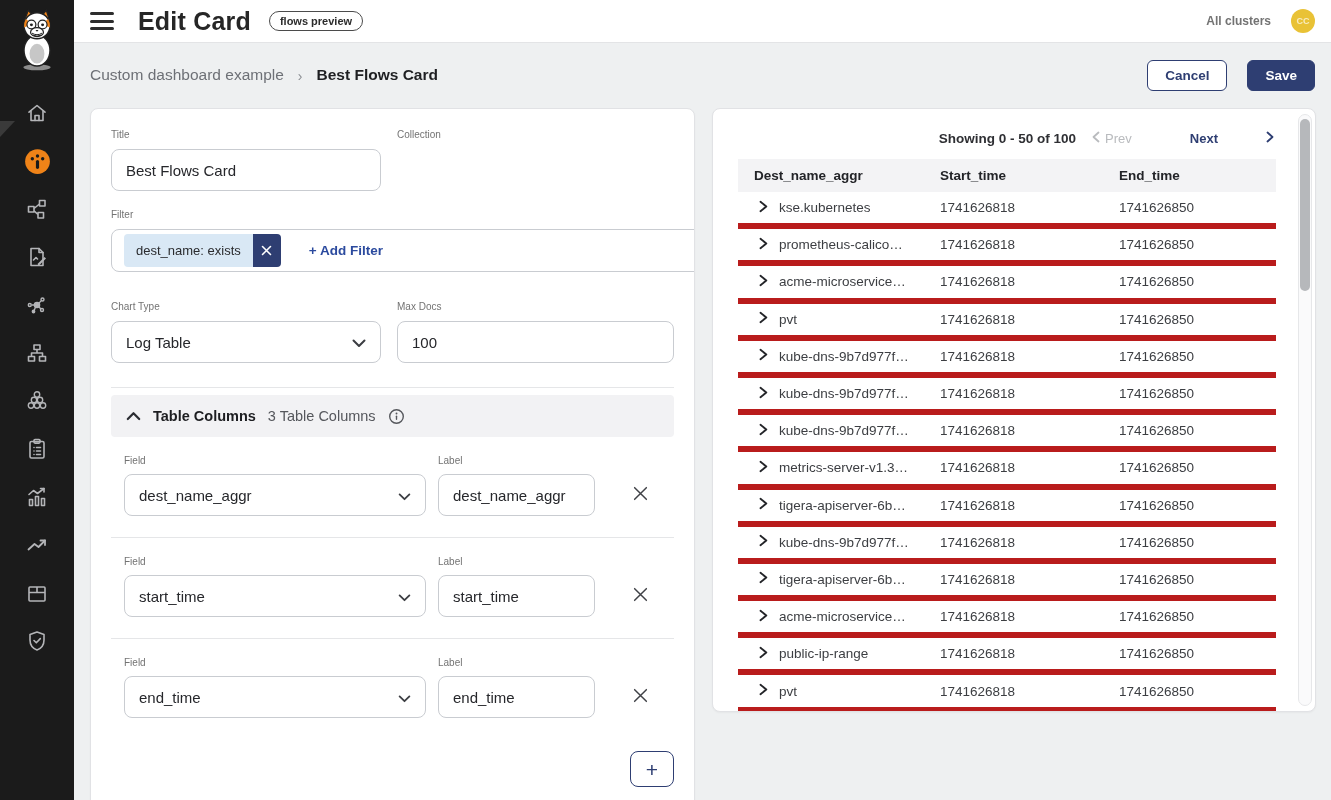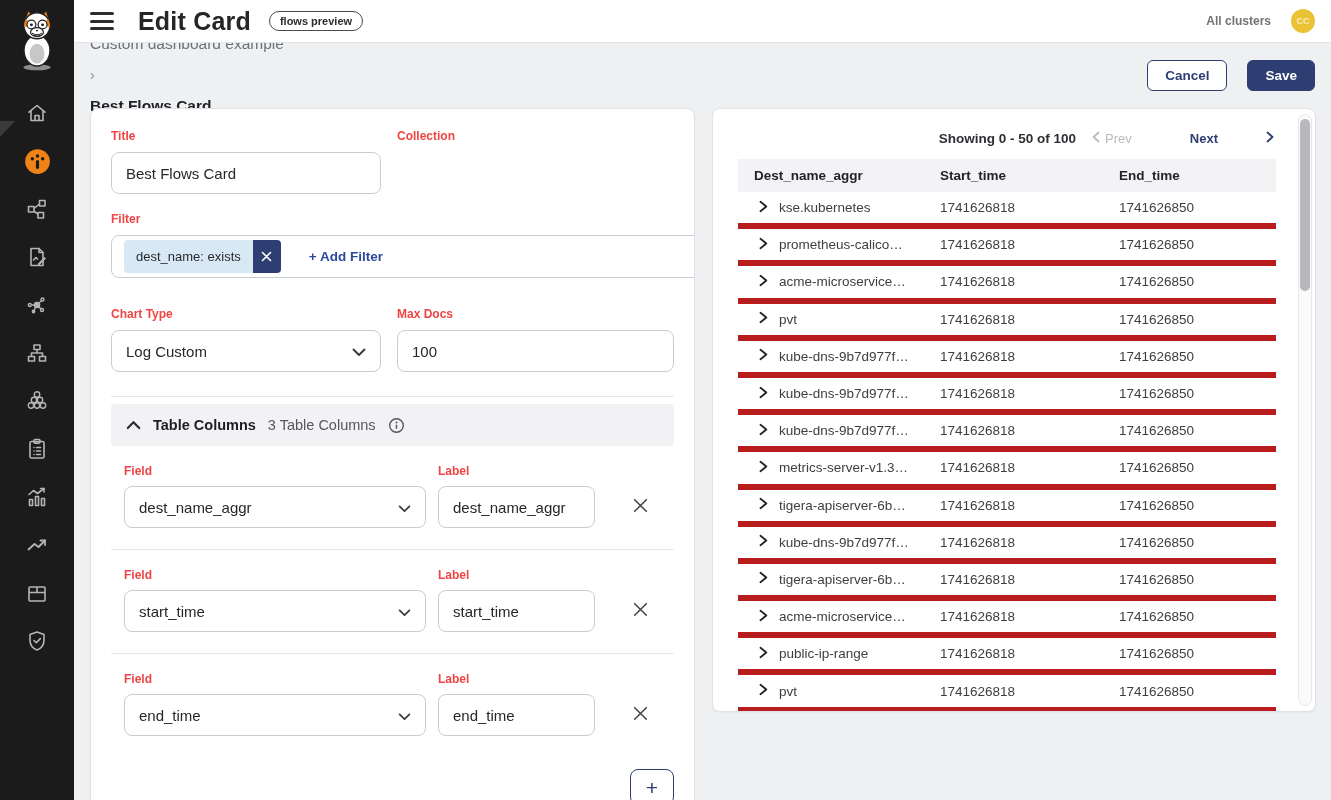--- a/index.html
+++ b/index.html
@@ -23,37 +23,37 @@
   .app-title { font-size:25px; font-weight:800; color:#262626; letter-spacing:0.2px; }
   .badge { margin-left:18px; font-size:11px; font-weight:600; color:#2c2c2c; border:1px solid #4b4b4b;
            border-radius:10px; padding:3px 10px; background:#fff; }
   .topbar-right { margin-left:auto; display:flex; align-items:center; gap:20px; }
   .clusters { font-size:12px; font-weight:600; color:#737373; cursor:pointer; }
   .avatar { width:24px; height:24px; border-radius:50%; background:#e9c236; color:#f8ecc0;
             font-size:9px; font-weight:700; display:flex; align-items:center; justify-content:center; cursor:pointer; }
 
   
   .actionrow { position:absolute; left:74px; top:44px; right:0; height:62px; display:flex; align-items:center; padding:0 16px; }
-  .crumbs { display:flex; align-items:flex-start; gap:14px; font-size:15.5px;flex-direction:column; }
+  .crumbs { display:flex; align-items:flex-end; gap:14px; font-size:15.5px; }
   .crumb-parent { color:#6d7076; cursor:pointer; }
   .crumb-sep { color:#8a8d92; font-size:14px; }
   .crumb-current { color:#1e1f22; font-weight:700; }
   .actionrow .btns { margin-left:auto; display:flex; gap:20px; }
   .btn { height:31px; border-radius:6px; font-size:13.5px; font-weight:700; display:flex; align-items:center;
          padding:0 17px; cursor:pointer; font-family:"Liberation Sans", sans-serif; }
   .btn-cancel { background:#fff; border:1px solid #2e3e72; color:#2e3e72; }
   .btn-save { background:#2e3e72; border:1px solid #2e3e72; color:#fff; }
 
   
   .panel { background:#fff; border:1px solid #e1e2e5; border-radius:8px; box-shadow:0 1px 2px rgba(0,0,0,0.04); }
   .form-panel { position:absolute; left:90px; top:108px; width:605px; height:710px; padding:20px; overflow:hidden; }
   .preview-panel { position:absolute; left:712px; top:108px; width:604px; height:604px; overflow:hidden; }
 
   
-  .f-label { font-size:12px; font-weight:700; color:#ef4444; margin-bottom:9px; }
+  .f-label { font-size:10px; font-weight:400; color:#737373; margin-bottom:9px; }
   .grid2 { display:grid; grid-template-columns:270px 277px; column-gap:16px; }
   .input, .select { height:42px; border:1px solid #c9ccd1; border-radius:8px; background:#fff;
          font-size:15px; color:#26272b; padding:0 14px; display:flex; align-items:center; width:100%;
          font-family:"Liberation Sans", sans-serif; }
   input.input { outline:none; }
   .select { justify-content:space-between; cursor:pointer; }
   .select .chev { flex:none; margin-left:8px; }
 
   .filter-wrap { margin-top:18px; }
   .filter-box { width:639px; height:43px; border:1px solid #c9ccd1; border-radius:8px; display:flex; align-items:center; padding:0 12px; }
@@ -299,21 +299,21 @@
         </button>
       </div>
       <span class="add-filter">+ Add Filter</span>
     </div>
   </div>
 
   <div class="grid2 chartrow">
     <div>
       <div class="f-label">Chart Type</div>
       <div class="select">
-        <span>Log Custom</span>
+        <span>Log Table</span>
         <span class="chev"><svg width="14" height="9" viewBox="0 0 14 9" fill="none" stroke="#3b3d42" stroke-width="2" stroke-linecap="round" stroke-linejoin="round">
               <path d="M1.5 1.5 L7 7 L12.5 1.5"></path>
             </svg></span>
       </div>
     </div>
     <div>
       <div class="f-label">Max Docs</div>
       <input class="input" value="100" style="">
     </div>
   </div>

